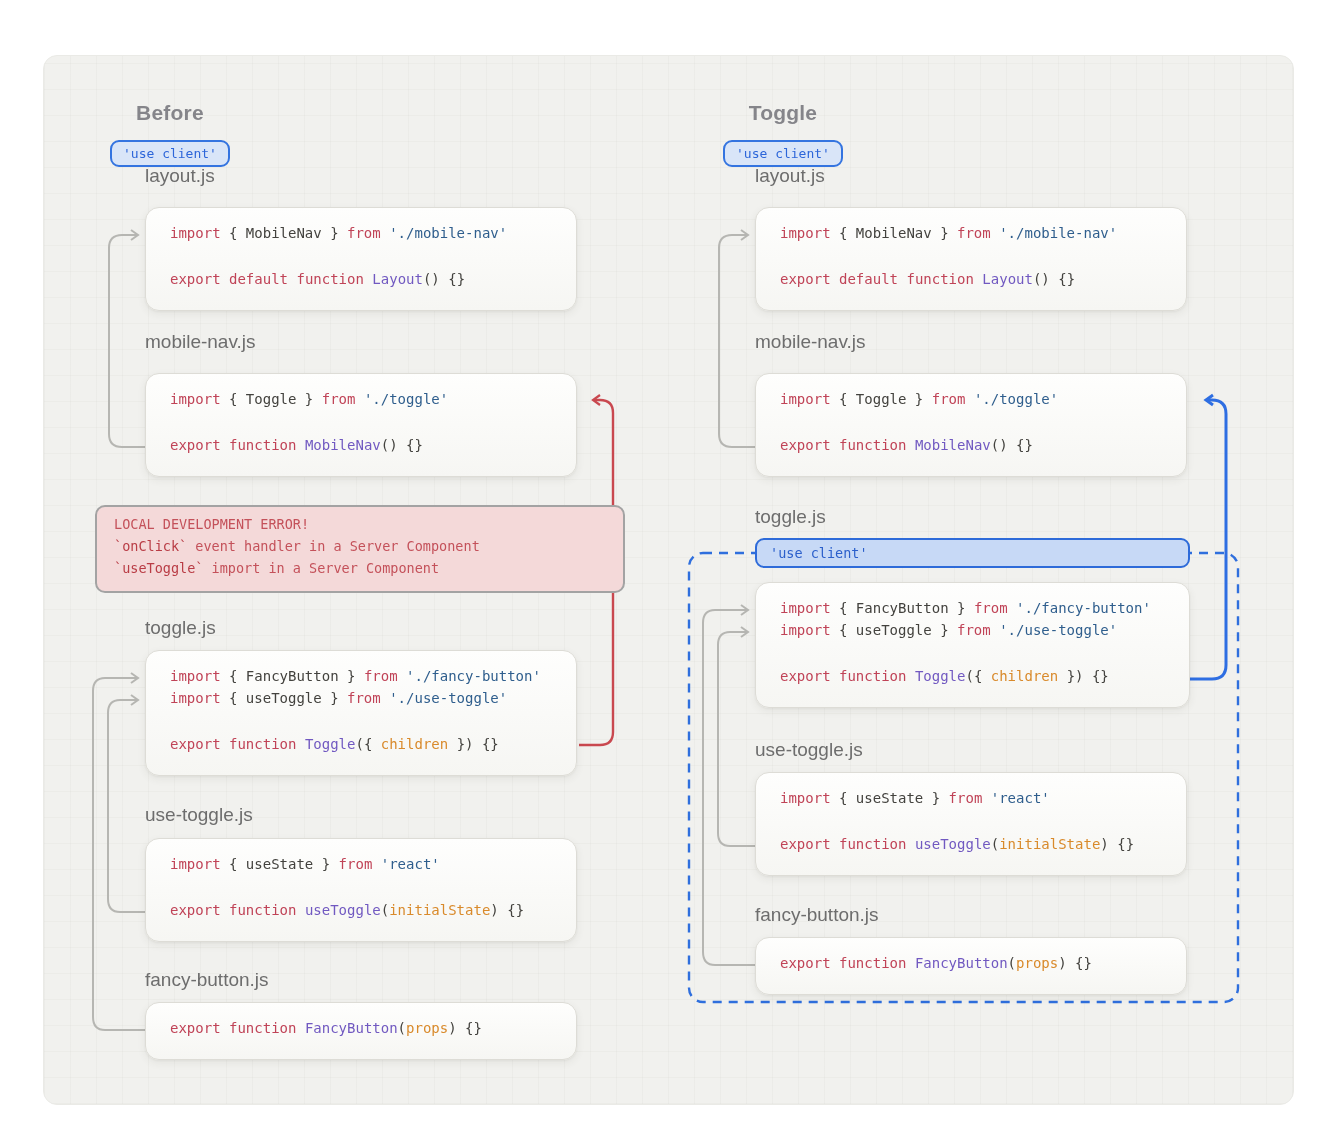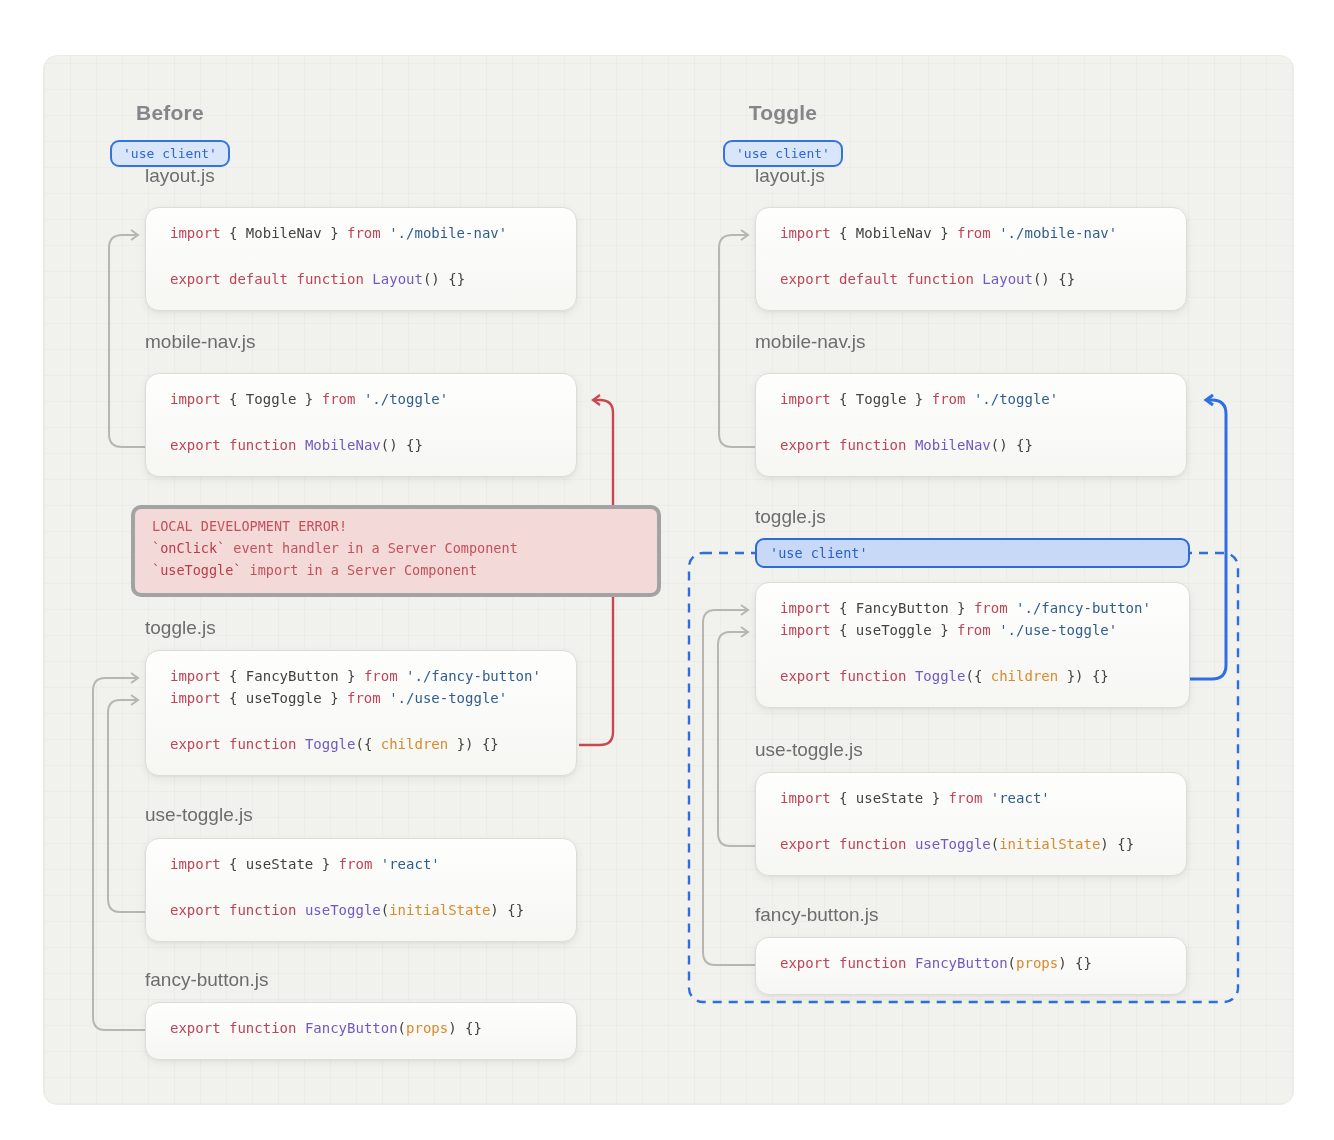--- a/index.html
+++ b/index.html
@@ -25,21 +25,21 @@
             box-shadow:0 3px 8px rgba(50,50,40,0.07),0 1px 2px rgba(50,50,40,0.05);}
   .code-line{height:22px;line-height:22px;font:14px "DejaVu Sans Mono",monospace;white-space:pre;}
   .code-gap{height:24px;}
   .tok-k{color:#c04357}
   .tok-p{color:#43423e}
   .tok-s{color:#2f5e8d}
   .tok-f{color:#7159c1}
   .tok-a{color:#d98a2b}
 
   .error-box{position:absolute;left:95px;top:505px;width:530px;box-sizing:border-box;
-             background:#f4d9d9;border:4px solid #a3a3a3;border-radius:10px;padding:9px 17px;margin-left:36px;}
+             background:#f4d9d9;border:2px solid #a3a3a3;border-radius:10px;padding:9px 17px;}
   .err-line{height:22px;line-height:22px;font:13.5px "DejaVu Sans Mono",monospace;white-space:pre;}
   .tok-ep{color:#c4515a}
   .tok-eb{color:#b93c45;font-weight:normal}
 
   .badge-wide{position:absolute;left:755px;top:538px;width:435px;height:30px;box-sizing:border-box;
               background:#c7d9f6;border:2px solid #2e6bd9;border-radius:9px;
               font:13.5px "DejaVu Sans Mono",monospace;color:#2b5fcb;line-height:26px;
               padding-left:13px;}
 </style>
 </head>

